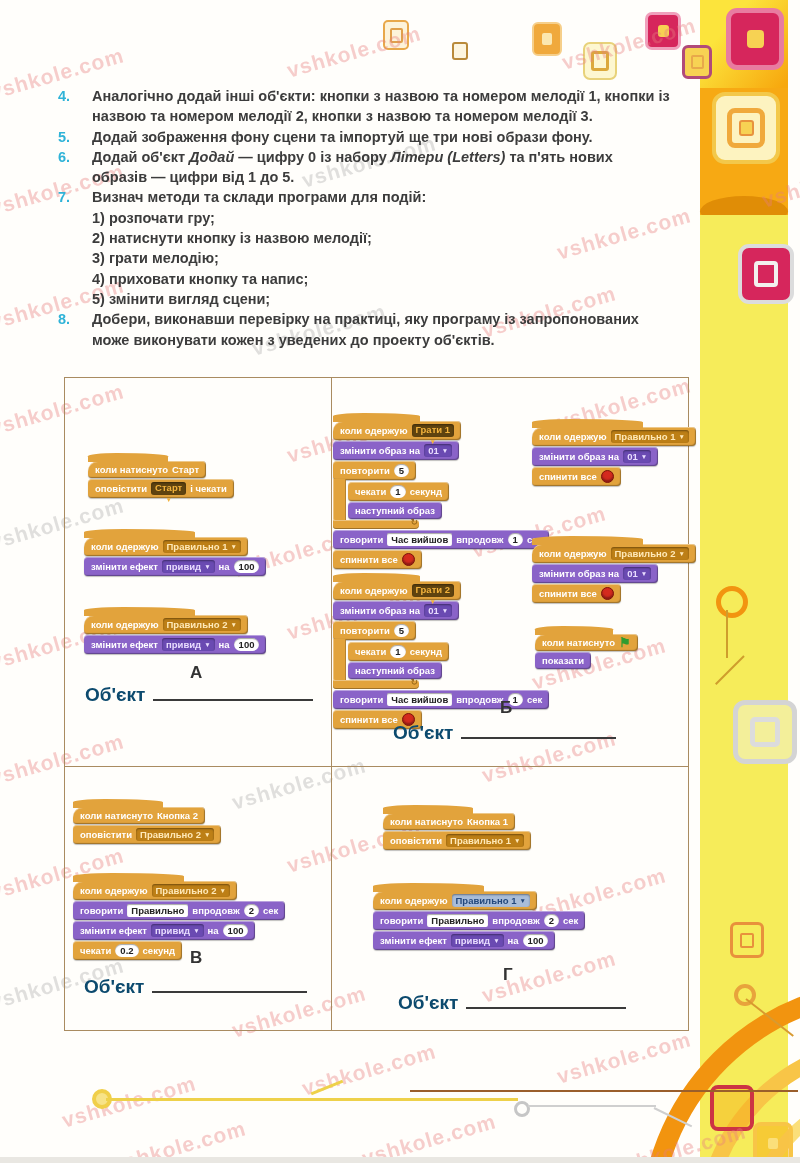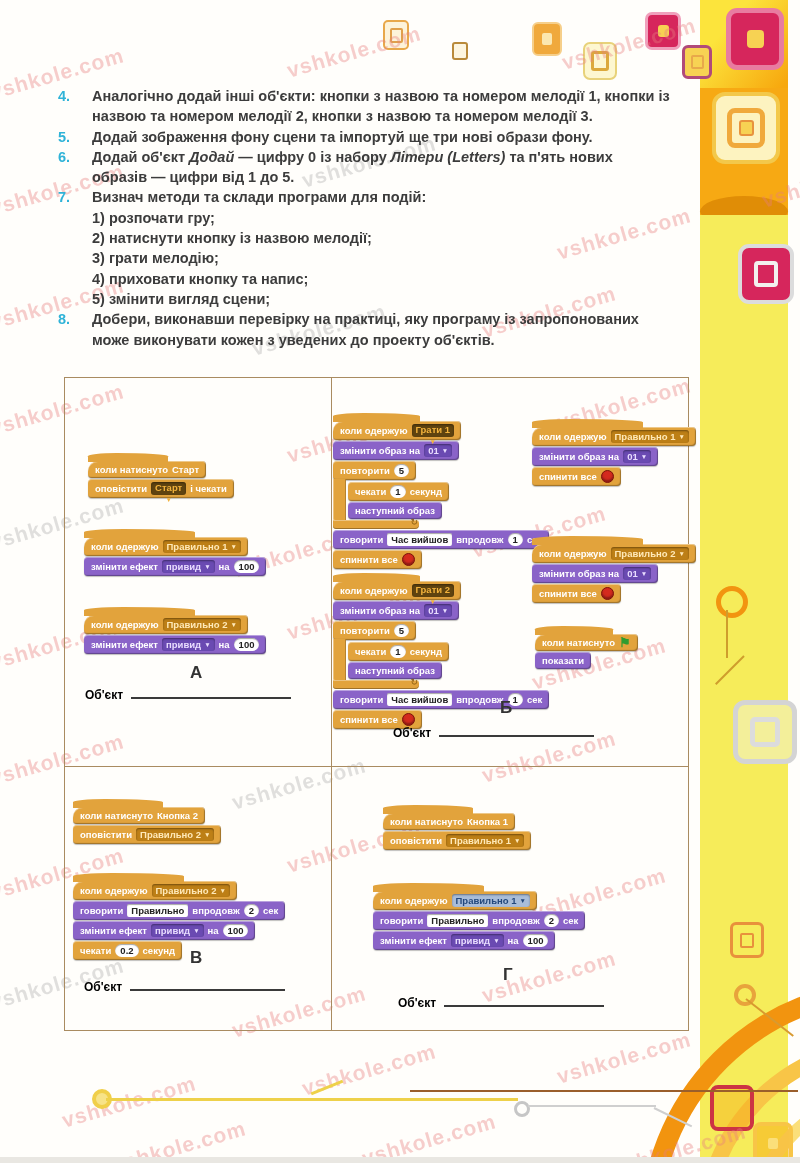--- a/index.html
+++ b/index.html
@@ -15,21 +15,21 @@
   .task{display:flex;}
   .tno{width:34px;flex:none;color:#2fb3d8;}
   .ttext{flex:1;}
   .it{font-style:italic;}
   .sub{margin:0;}
   
   .tbl{position:absolute;left:64px;top:377px;width:623px;height:652px;border:1px solid #a98b60;}
   .tbl .vline{position:absolute;left:266px;top:0;bottom:0;width:1px;background:#a98b60;}
   .tbl .hline{position:absolute;top:388px;left:0;right:0;height:1px;background:#a98b60;}
   .cellletter{position:absolute;font-size:17px;font-weight:bold;color:#333;}
-  .objrow{position:absolute;font-size:12px;font-weight:bold;color:#000000;}
+  .objrow{position:absolute;font-size:19px;font-weight:bold;color:#0c4a6e;}
   .ul{display:inline-block;border-bottom:2px solid #3a3a3a;height:13px;margin-left:8px;}
   
   .script{position:absolute;display:flex;flex-direction:column;align-items:flex-start;}
   .blk{display:inline-flex;align-items:center;gap:4px;background:#e2a33c;color:#fff;
        font-size:9.5px;font-weight:bold;padding:3px 7px;border-radius:4px;margin-top:1px;
        box-shadow:inset 0 1px 0 rgba(255,255,255,.4),inset -1px -1px 1px rgba(0,0,0,.3),0 1px 1px rgba(0,0,0,.25);
        white-space:nowrap;}
   .purple{background:#8a63c8;}
   .hat{border-top-left-radius:10px;position:relative;margin-top:9px;}
   .hat::before{content:"";position:absolute;top:-8px;left:0;width:68%;min-width:78px;height:9px;

